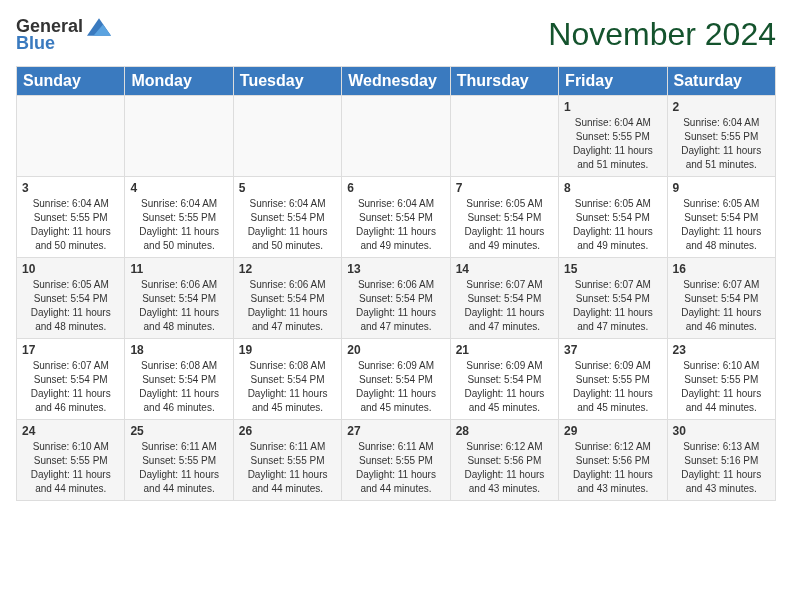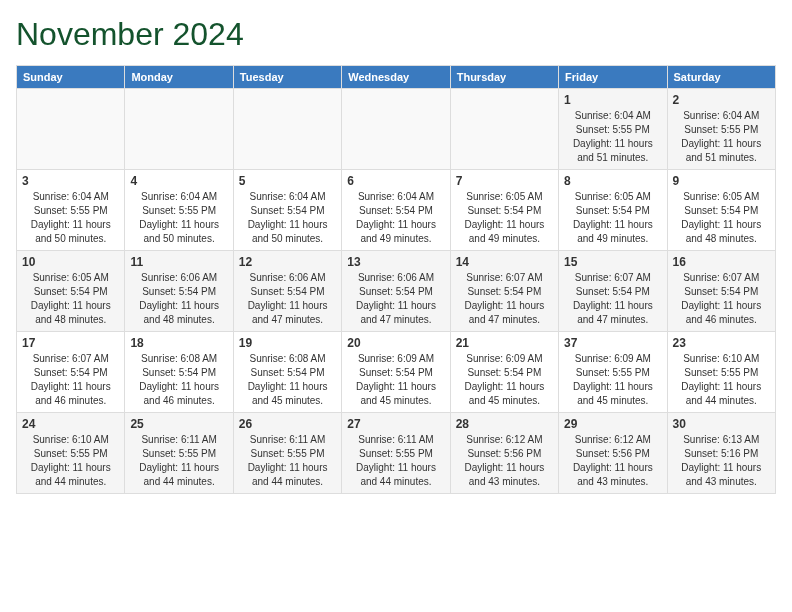--- a/index.html
+++ b/index.html
@@ -53,21 +53,21 @@
       font-size: 14px;
       color: #555;
     }
     .calendar {
       width: 100%;
       border-collapse: collapse;
     }
     .calendar th {
       background-color: #3a7abf;
       color: #fff;
-      font-size: 11px;
+      font-size: 16px;
       font-weight: bold;
       padding: 5px 6px;
       text-align: left;
       border: 1px solid #ddd;
     }
     .calendar td {
       vertical-align: top;
       border: 1px solid #ddd;
       padding: 4px 5px;
       width: 14.28%;
@@ -95,20 +95,30 @@
       text-align: center;
     }
     .empty-cell {
       background: #f9f9f9 !important;
     }
   </style>
 </head>
 <body>
 
 <div class="header">
+  <div class="logo">
+    <div class="logo-text">
+      <span class="logo-general">General</span>
+      <svg class="logo-icon" viewBox="0 0 30 22" fill="none">
+        <polygon points="0,22 15,0 30,22" fill="#3a7abf"></polygon>
+        <polygon points="8,22 20,8 30,22" fill="#5ba3e0"></polygon>
+      </svg>
+    </div>
+    <span class="logo-blue" style="margin-top:-4px;">Blue</span>
+  </div>
   <div class="title-block">
     <div class="month-title">November 2024</div>
   </div>
 </div>
 
 <table class="calendar">
   <thead>
     <tr>
     <th>Sunday</th>
         <th>Monday</th>

